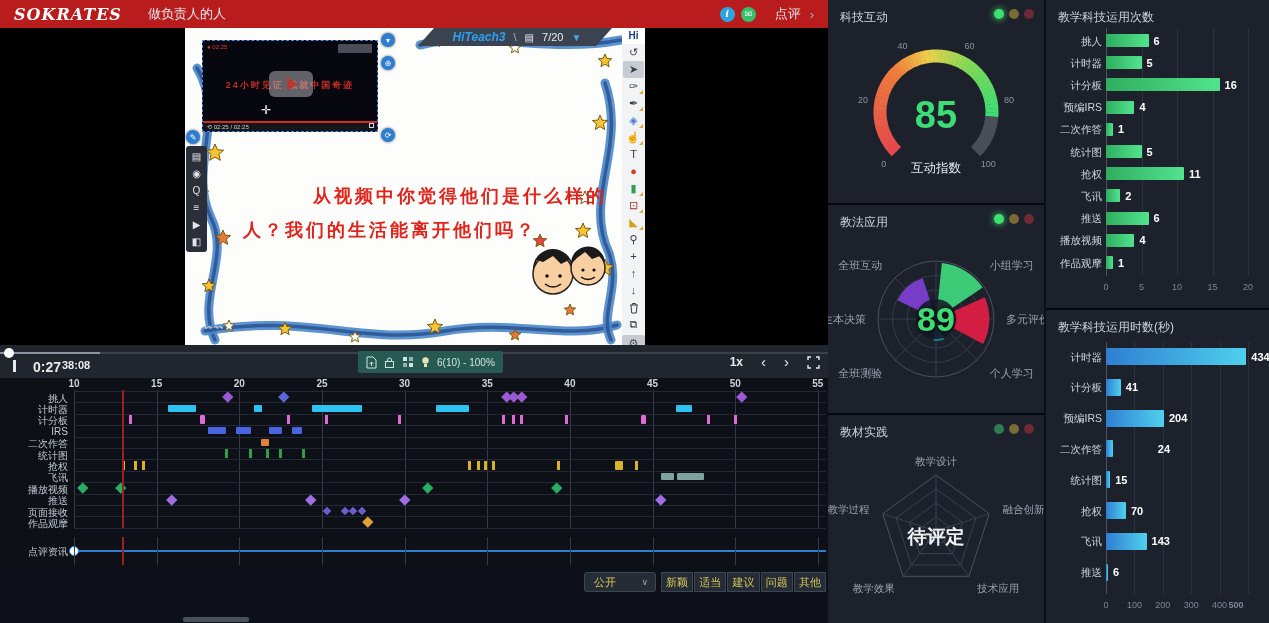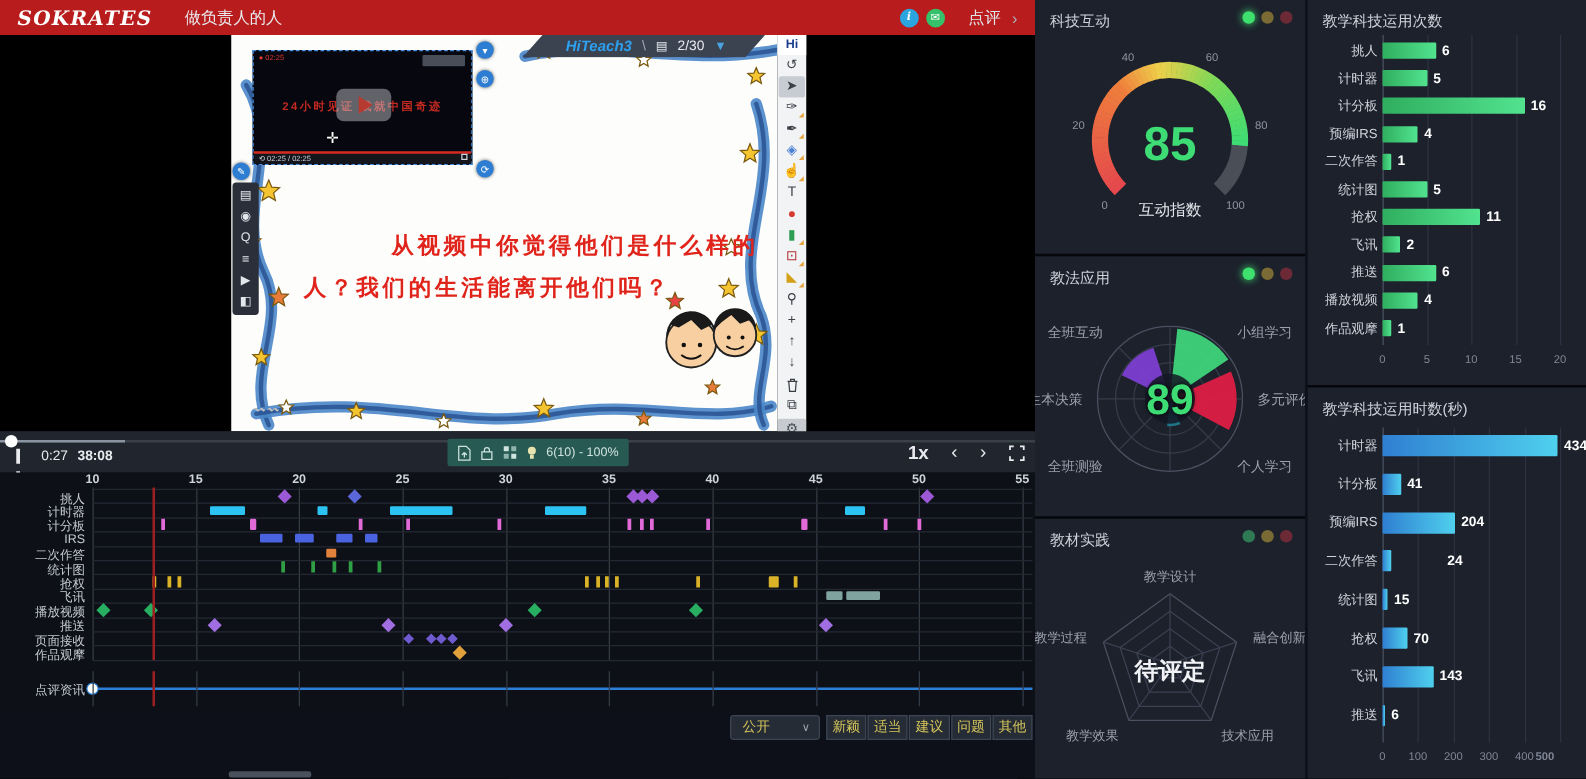--- a/index.html
+++ b/index.html
@@ -74,28 +74,28 @@
                 border-left:4px solid transparent; border-bottom:4px solid #e8a33a; }
   .rtools .gear { margin-top:2px; background:rgba(120,125,135,.35); width:23px; height:17px; color:#4a4f58; }
 
   
   .controlbar { position:absolute; left:0; top:345px; width:828px; height:33px; background:#21262e; }
   .pr-track { position:absolute; left:0; top:7px; width:828px; height:2px; background:#3a4048; cursor:pointer; }
   .pr-fill  { position:absolute; left:0; top:7px; width:100px; height:2px; background:#8a93a0; }
   .pr-dot   { position:absolute; left:4px; top:3px; width:10px; height:10px; border-radius:50%; background:#fff; cursor:grab; }
   .pause { position:absolute; left:13px; top:13px; width:10px; height:12px; cursor:pointer; }
   .pause i { display:inline-block; width:3px; height:12px; background:#e8eaee; margin-right:3px; }
-  .t-cur { position:absolute; left:33px; top:14px; font-size:11px; font-weight:normal; color:#e8eaee; }
+  .t-cur { position:absolute; left:33px; top:14px; font-size:14px; font-weight:bold; color:#e8eaee; }
   .t-tot { position:absolute; left:62px; top:14px; font-size:11px; font-weight:bold; color:#e8eaee; }
   .mid-cluster { position:absolute; left:358px; top:6px; height:22px; background:#275a52; border-radius:2px;
                  display:flex; align-items:center; gap:7px; padding:0 8px; }
   .mid-cluster .mi { display:flex; align-items:center; cursor:pointer; }
   .att-text { font-size:10px; color:#cfe3df; }
   .right-ctrl { position:absolute; right:8px; top:6px; height:22px; display:flex; align-items:center; gap:18px; }
-  .speed { font-size:15px; font-weight:bold; color:#e8eaee; cursor:pointer; }
+  .speed { font-size:12px; font-weight:bold; color:#e8eaee; cursor:pointer; }
   .arr { font-size:15px; color:#e8eaee; cursor:pointer; line-height:22px; }
 
   
   .timeline { position:absolute; left:0; top:378px; width:828px; height:192px; background:#0d1016; }
   .tl-ticklab { position:absolute; top:0; width:28px; margin-left:-14px; text-align:center; font-size:10px;
                 font-weight:bold; color:#cfd3da; }
   .tl-vline { position:absolute; top:12px; height:138px; width:1px; background:#343a46; }
   .tl-hline { position:absolute; left:74px; right:2px; height:1px; background:#232834; }
   .tl-rowlab { position:absolute; left:0; width:68px; text-align:right; font-size:10px; color:#c4c9d2; }
   .tl-mark { position:absolute; cursor:pointer; }
@@ -199,21 +199,21 @@
           </svg>
         <div class="bline bline2">人？我们的生活能离开他们吗？</div>
         <div class="bline bline1">从视频中你觉得他们是什么样的</div>
         <div class="board-scribble">〰〰</div>
       </div>
 
       <div class="ht-tab">
         <span class="ht-brand">HiTeach3</span>
         <span class="ht-sep">\</span>
         <span class="ht-doc">▤</span>
-        <span class="ht-page">2/30</span>
+        <span class="ht-page">7/20</span>
         <span class="ht-chev">▼</span>
       </div>
 
       <div class="vinset">
         <span class="v-live">● 02:25</span>
         <span class="v-logo"></span>
         <div class="v-caption">24小时见证 成就中国奇迹</div>
         <div class="v-play">
             <span></span>
           </div>

